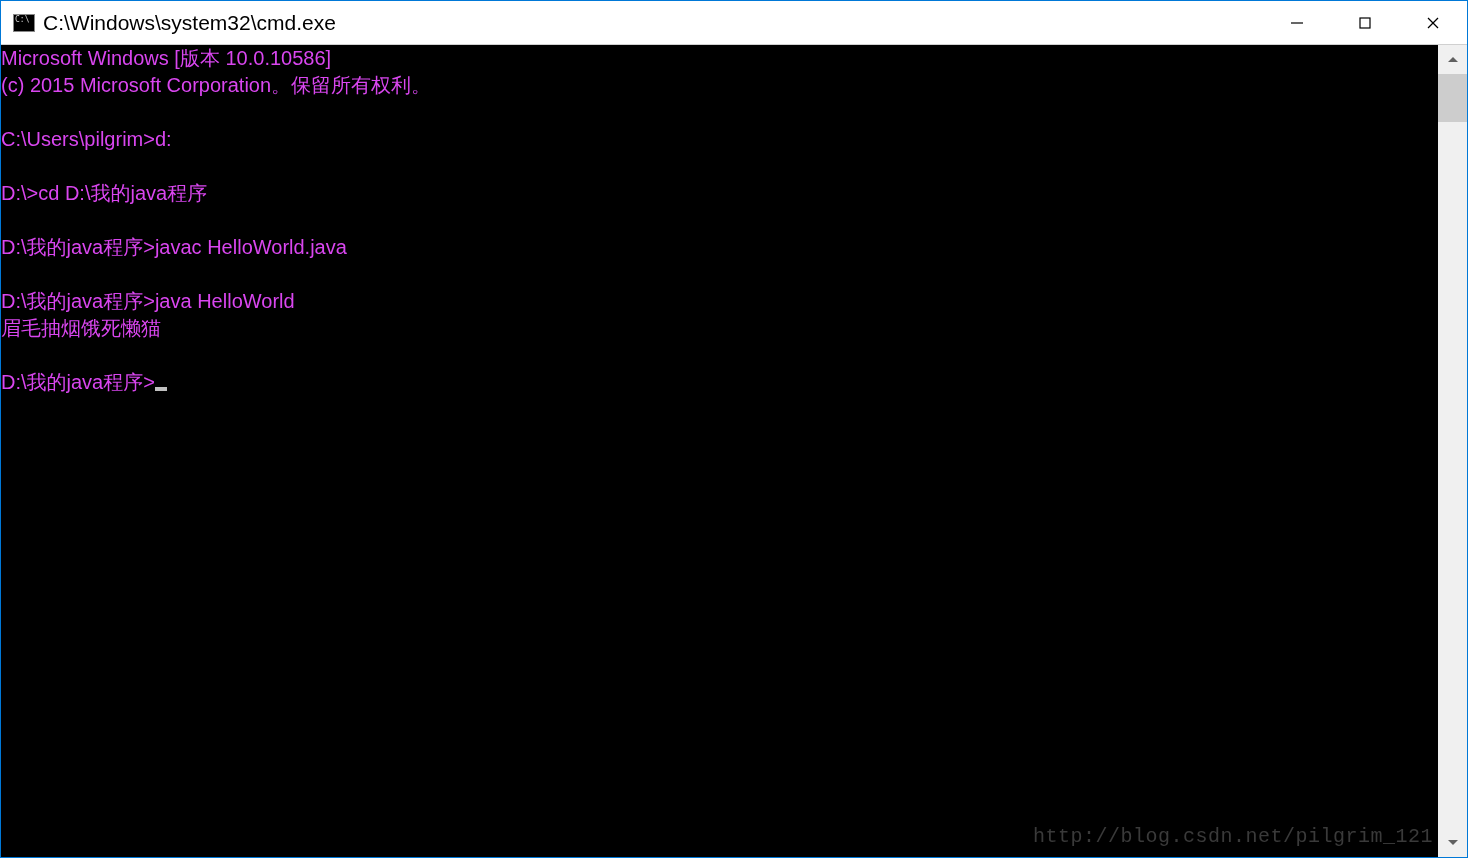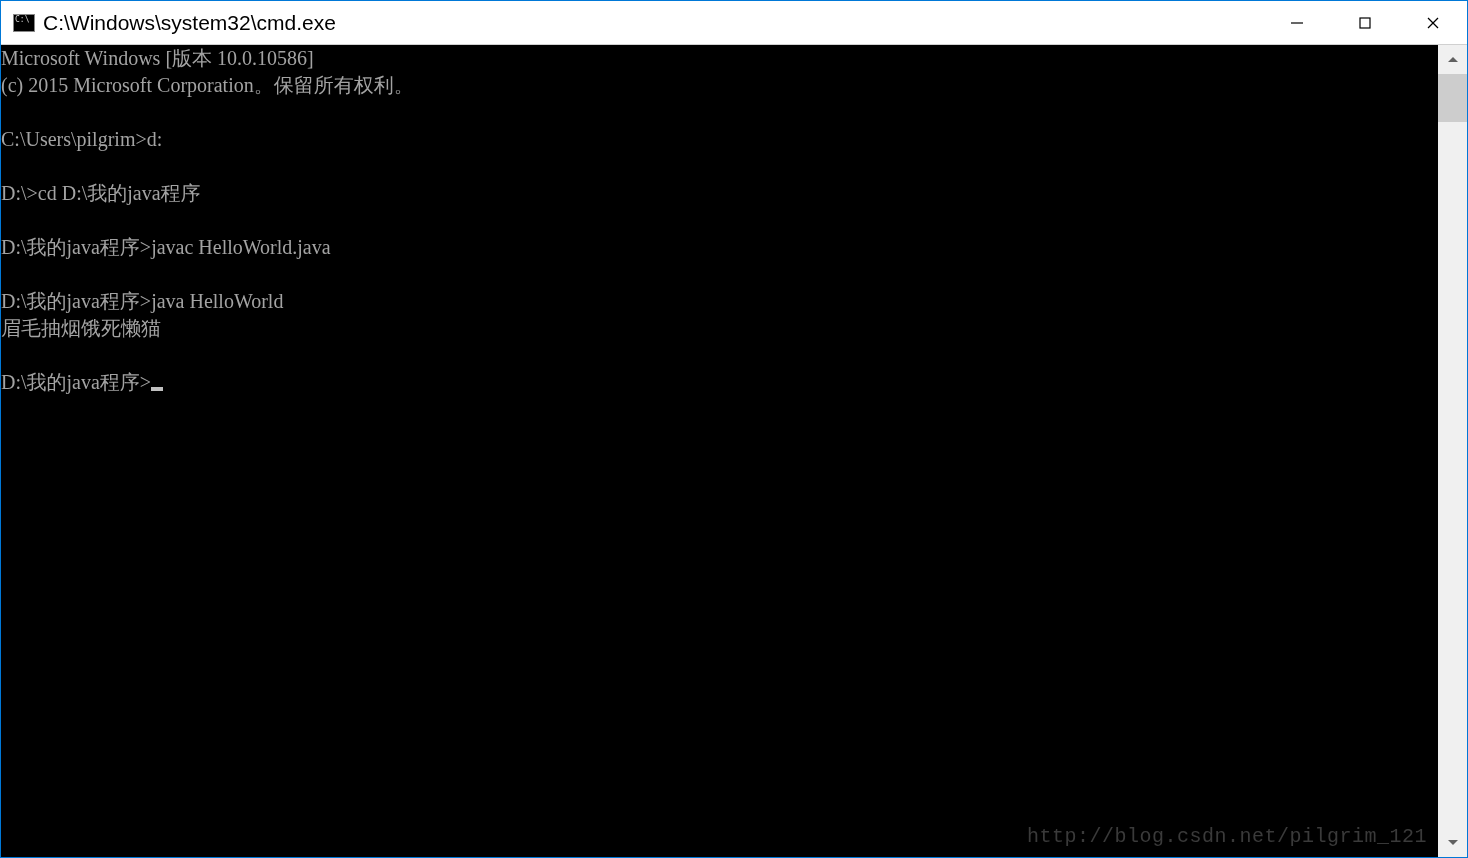--- a/index.html
+++ b/index.html
@@ -70,22 +70,22 @@
     .titlebar-btn svg { stroke: #000; fill: none; }
     .terminal-wrap {
       flex: 1;
       display: flex;
       background: #000;
       min-height: 0;
     }
     .terminal {
       flex: 1;
       background: #000;
-      color: #a3a3a3;
-      font-family: Liberation Serif, serif;
+      color: #d946ef;
+      font-family: Liberation Sans, sans-serif;
       font-size: 20px;
       line-height: 27px;
       padding: 0;
       white-space: pre;
       overflow: hidden;
       position: relative;
     }
     .terminal-line {
       min-height: 27px;
     }
@@ -131,21 +131,21 @@
       position: absolute;
       top: 29px;
       left: 0;
       width: 100%;
       height: 48px;
       background: #cdcdcd;
       cursor: pointer;
     }
     .watermark {
       position: absolute;
-      right: 41px;
+      right: 35px;
       bottom: 10px;
       font-family: Consolas, "Courier New", monospace;
       font-size: 20px;
       color: #3a3a3a;
       letter-spacing: 0.5px;
       pointer-events: none;
     }
   </style>
 </head>
 <body>

